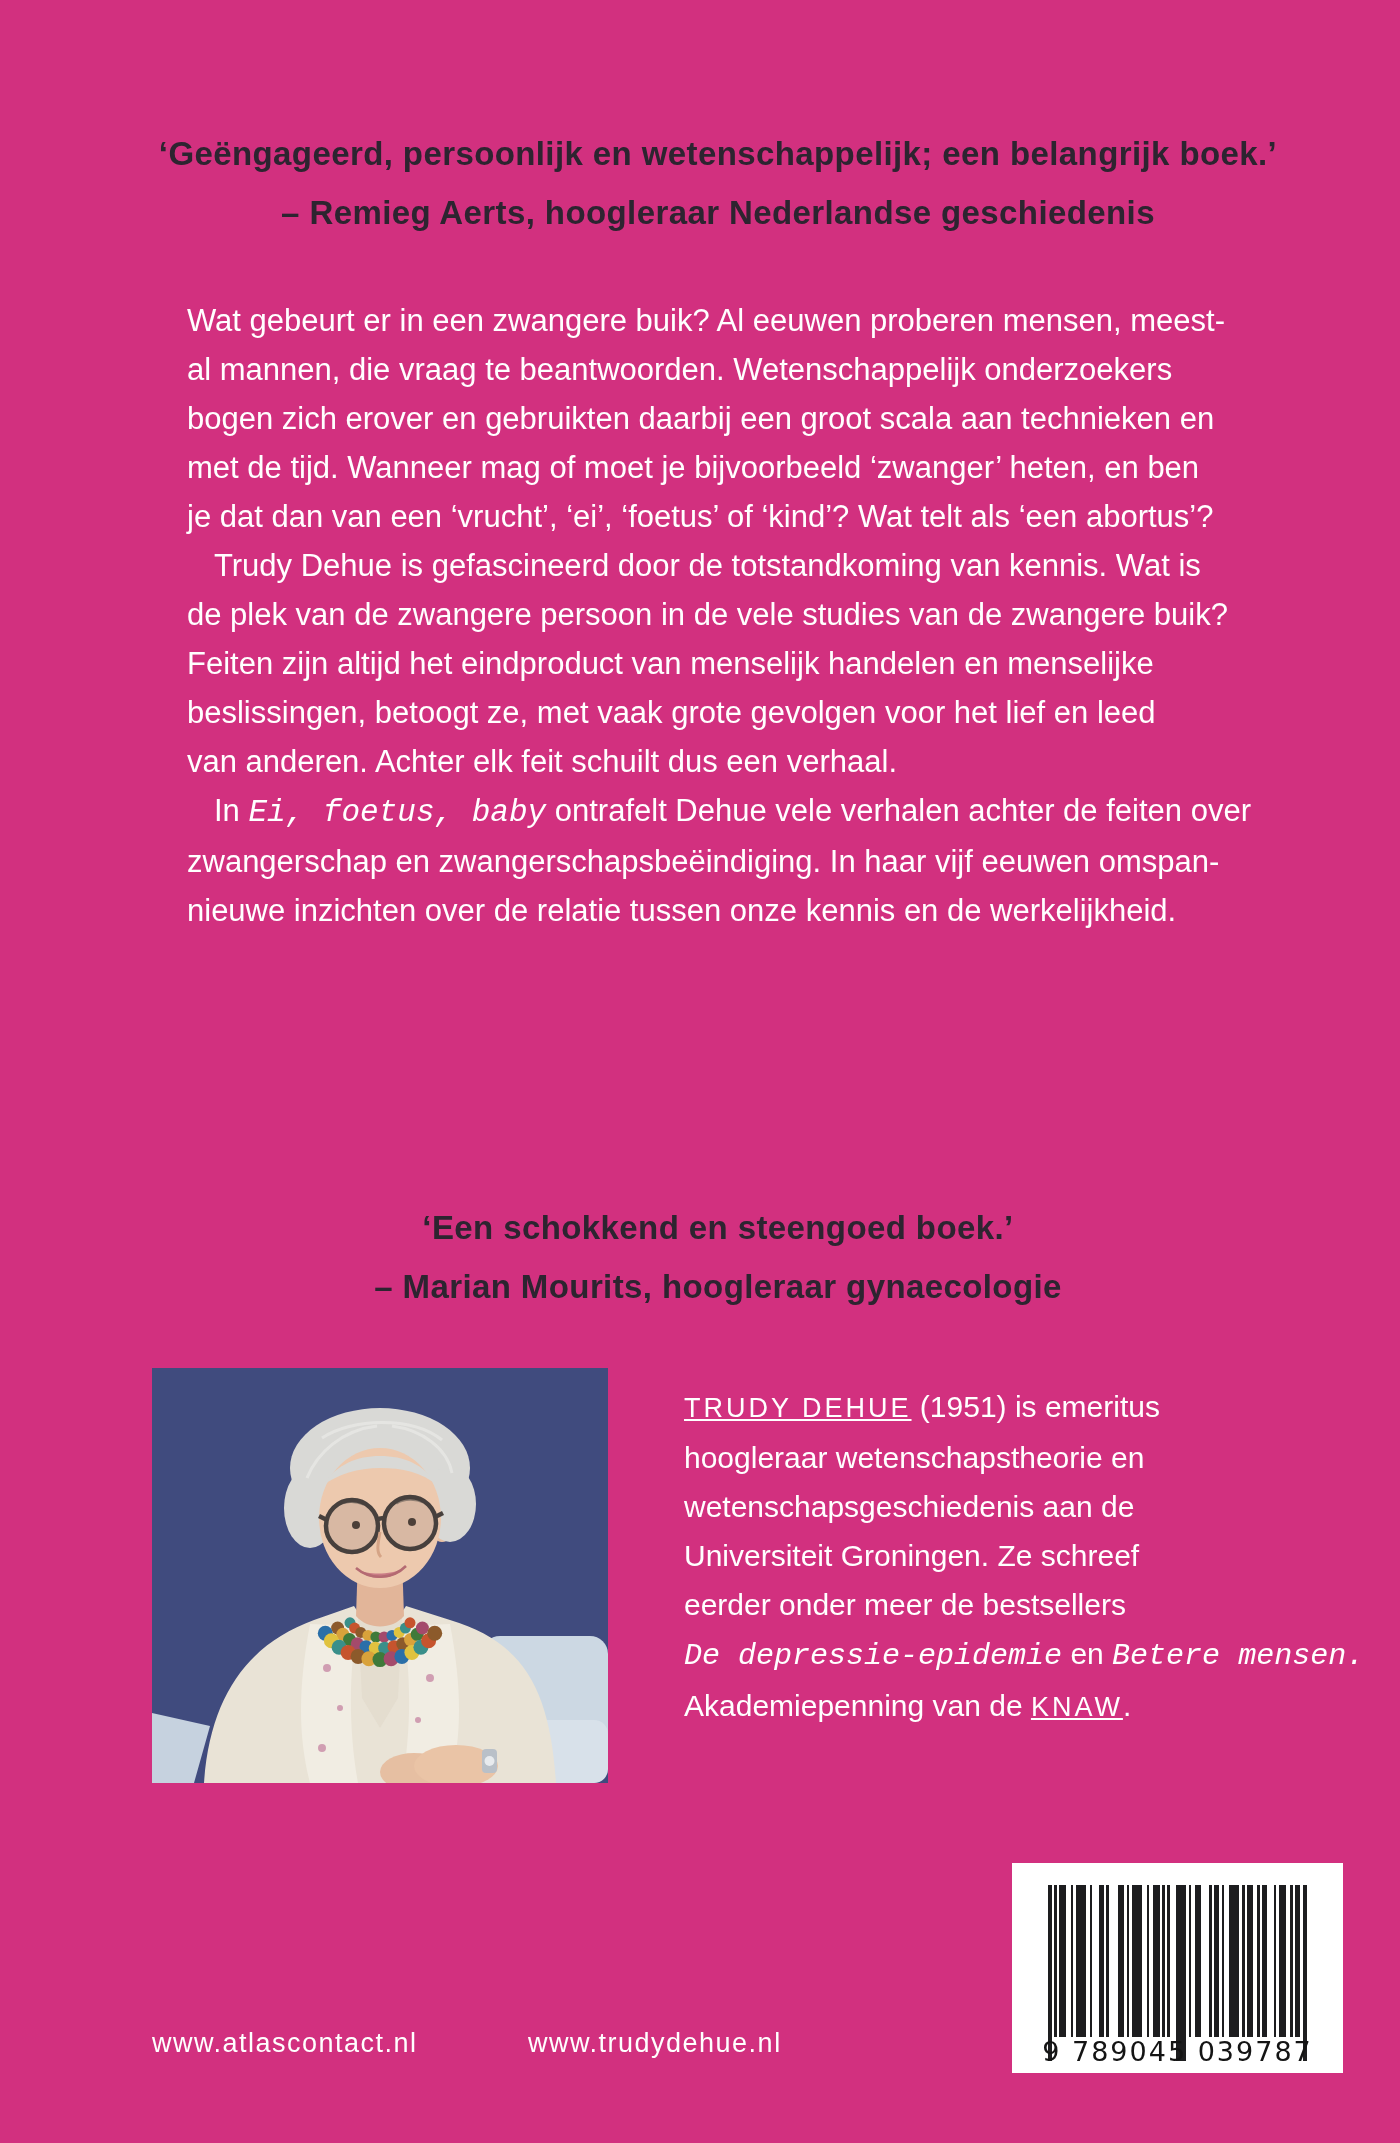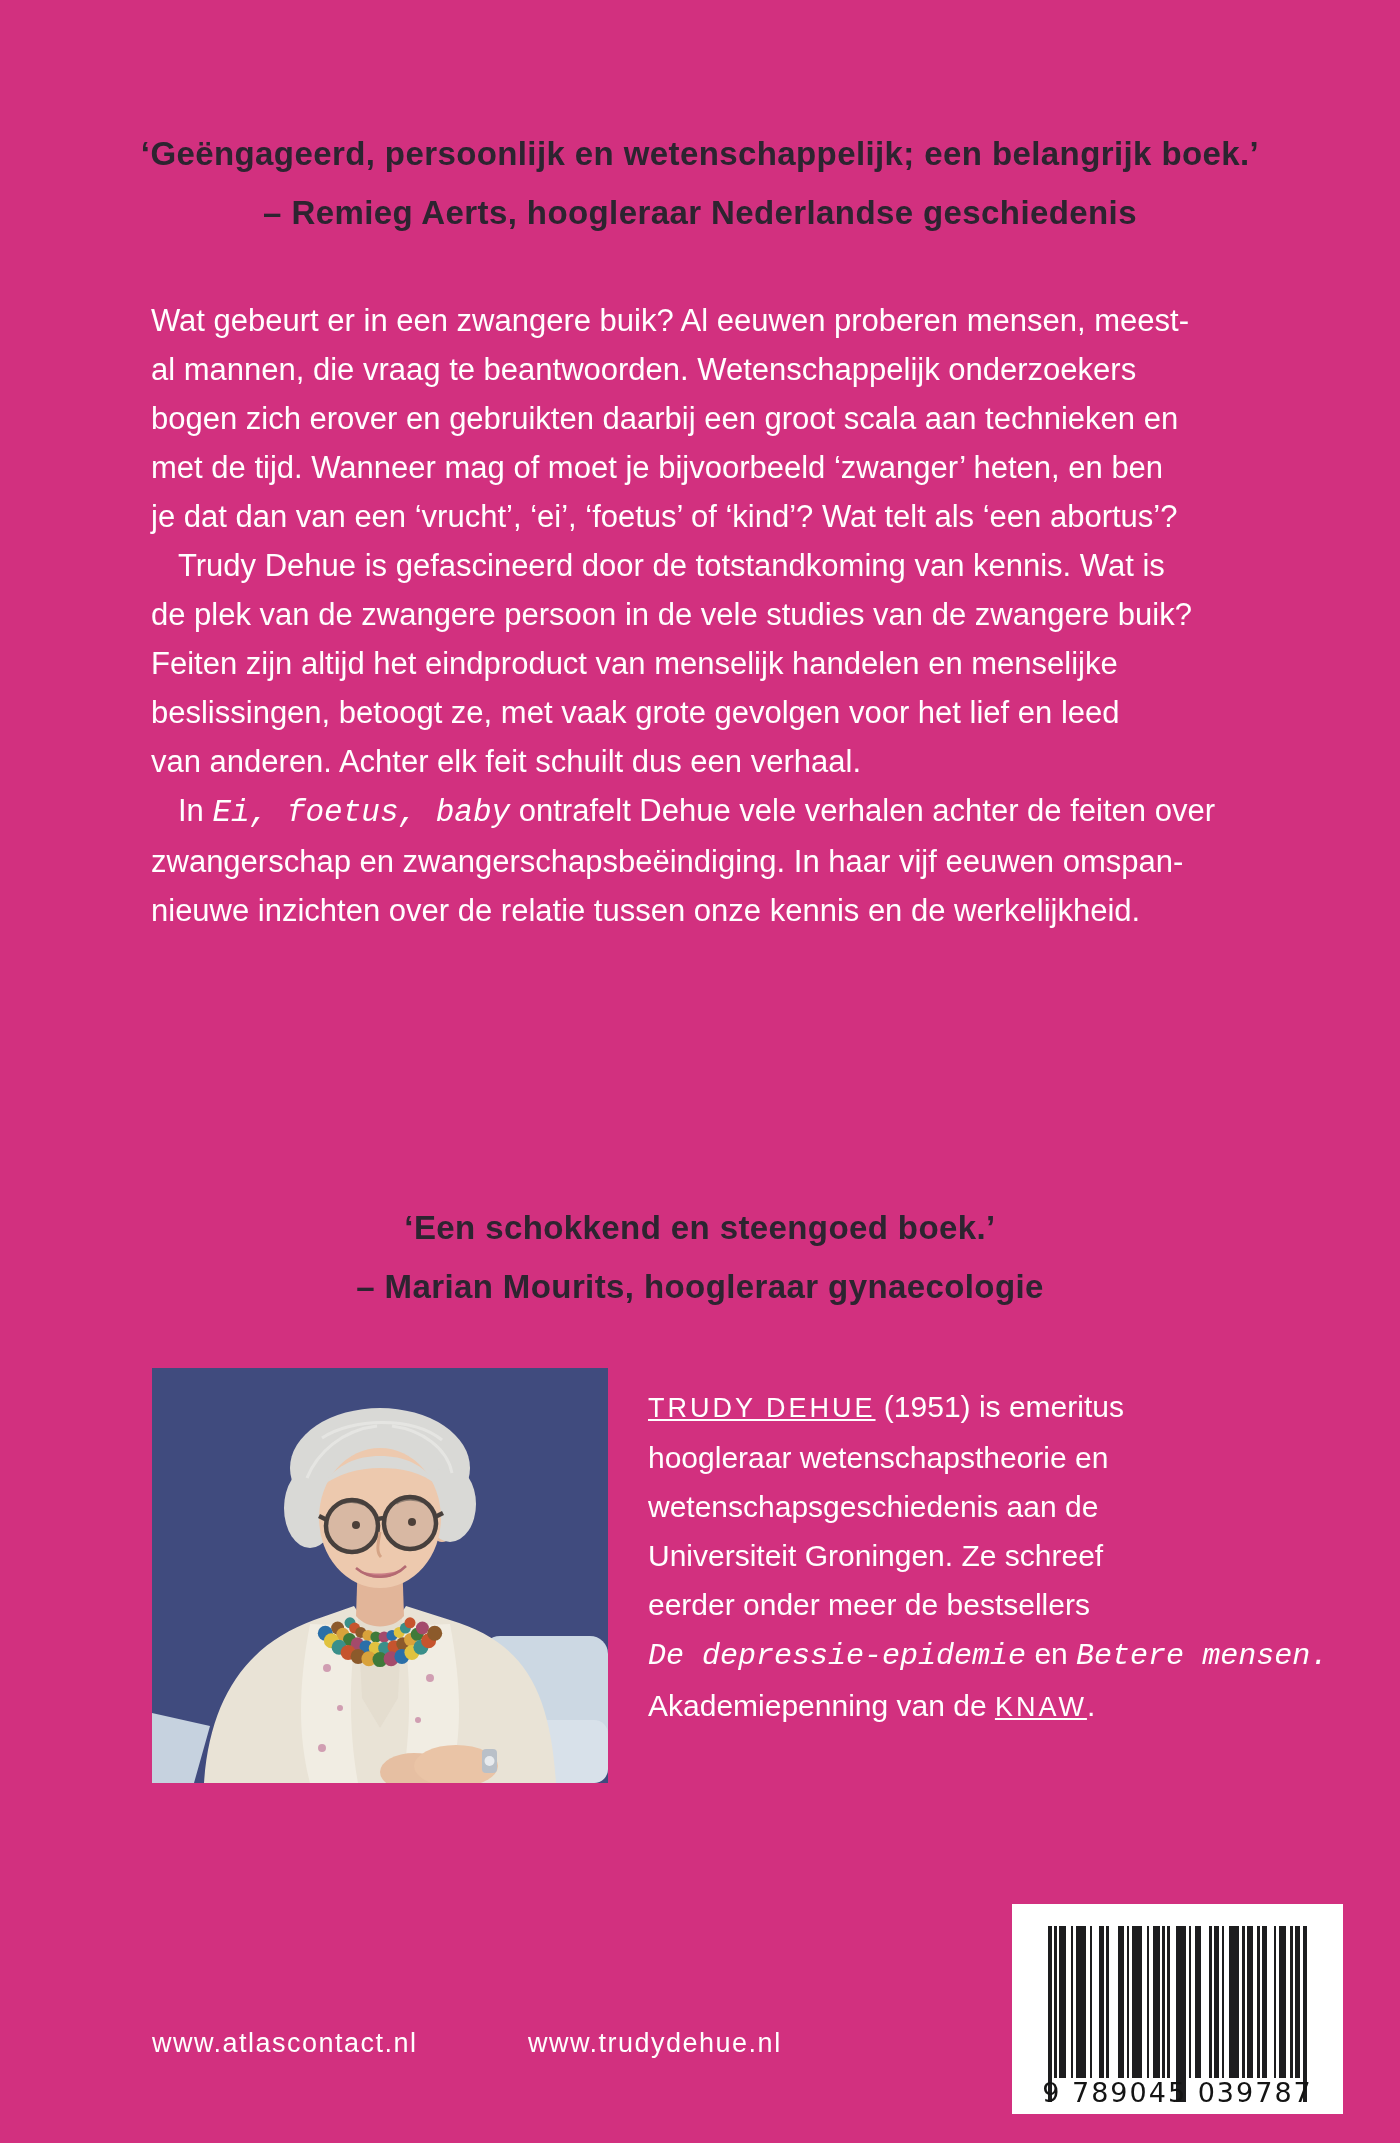--- a/index.html
+++ b/index.html
@@ -11,34 +11,34 @@
   .quote{
     position:absolute;left:0;width:1400px;text-align:center;
     color:#2d2430;font-size:33px;font-weight:600;letter-spacing:.4px;line-height:59px;
   }
   .quote-top{top:124px;}
   .quote-bottom{top:1198px;}
   .blurb{
     position:absolute;left:151px;top:296px;width:1100px;
     color:#ffffff;font-size:31px;line-height:49px;font-weight:400;letter-spacing:0;
   }
-  .line{white-space:nowrap;}
+  .line{white-space:nowrap;padding-left:36px;}
   .indent-first .line:first-child{text-indent:27px;}
   span.italic{font-style:italic;font-family:Liberation Mono, monospace;}
   .bio span.caps{letter-spacing:3px;font-size:.9em;text-decoration:underline;}
   .bio{
     position:absolute;left:648px;top:1382px;width:520px;
     color:#ffffff;font-size:30px;line-height:49px;
   }
   .photo{position:absolute;left:152px;top:1368px;width:456px;height:415px;}
   .photo svg{display:block;}
   .url{position:absolute;top:2028px;color:#ffffff;font-size:27px;letter-spacing:1.5px;white-space:nowrap;}
   .url1{left:152px;}
   .url2{left:528px;}
-  .barcode{position:absolute;left:1012px;top:1863px;width:331px;height:210px;background:#ffffff;margin-top:41px;}
+  .barcode{position:absolute;left:1012px;top:1863px;width:331px;height:210px;background:#ffffff;}
   .bars{position:absolute;left:36px;top:22px;height:180px;font-size:0;white-space:nowrap;}
   .bar{display:inline-block;vertical-align:top;background:#1d1d1f;height:152px;}
   .bar.tall{height:176px;}
   .sp{display:inline-block;vertical-align:top;height:10px;background:transparent;}
   .digits{
     position:absolute;left:0;right:0;bottom:6px;text-align:center;
     font-size:27px;color:#141414;letter-spacing:2px;font-family:"DejaVu Sans",sans-serif;
   }
 </style>
 </head>

